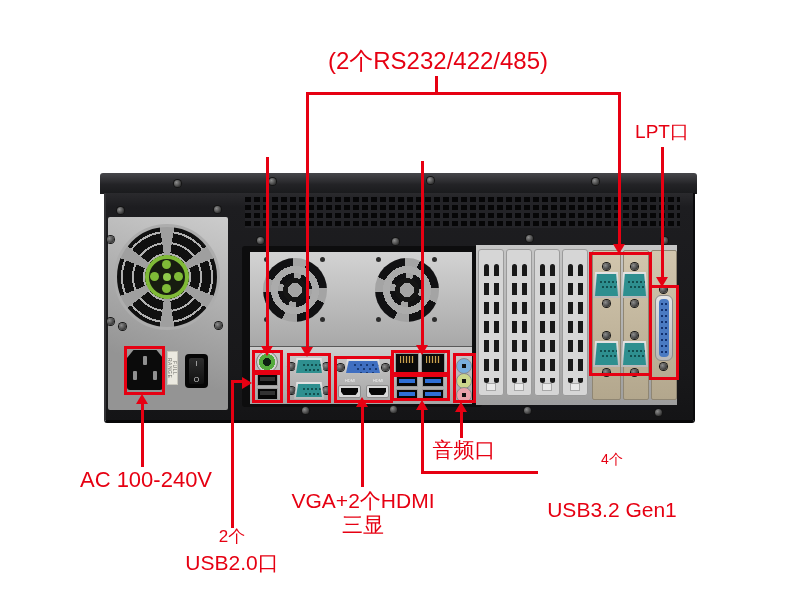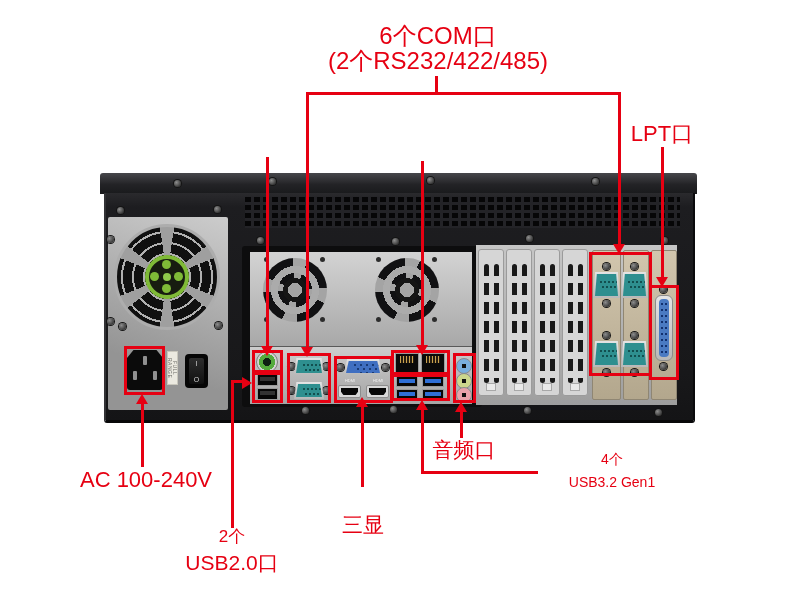--- a/index.html
+++ b/index.html
@@ -332,24 +332,24 @@
   <div class="arr u" style="left:356px;top:397px"></div>
   <div class="rline" style="left:361px;top:407px;width:3px;height:80px"></div>
 
   <div class="arr u" style="left:455px;top:402px"></div>
   <div class="rline" style="left:460px;top:412px;width:3px;height:26px"></div>
 
   <div class="arr u" style="left:416px;top:400px"></div>
   <div class="rline" style="left:421px;top:410px;width:3px;height:64px"></div>
   <div class="rline" style="left:421px;top:471px;width:117px;height:3px"></div>
 
-  <div class="rlabel" style="left:288px;top:23px;width:300px;font-size:24px">6个COM口</div>
   <div class="rlabel" style="left:288px;top:48px;width:300px;font-size:24px">(2个RS232/422/485)</div>
-  <div class="rlabel" style="left:607px;top:122px;width:110px;font-size:22px">LPT口</div>
+  <div class="rlabel" style="left:607px;top:122px;width:110px;font-size:19px">LPT口</div>
   <div class="rlabel" style="left:51px;top:468px;width:190px;font-size:22px">AC 100-240V</div>
   <div class="rlabel" style="left:167px;top:528px;width:130px;font-size:17px">2个</div>
   <div class="rlabel" style="left:167px;top:551px;width:130px;font-size:21px">USB2.0口</div>
+  <div class="rlabel" style="left:258px;top:489px;width:210px;font-size:21px">VGA+2个HDMI</div>
   <div class="rlabel" style="left:409px;top:438px;width:110px;font-size:21px">音频口</div>
   <div class="rlabel" style="left:258px;top:513px;width:210px;font-size:21px">三显</div>
   <div class="rlabel" style="left:537px;top:452px;width:150px;font-size:14px">4个</div>
-  <div class="rlabel" style="left:537px;top:475px;width:150px;font-size:14px">USB3.2 Gen1</div>
+  <div class="rlabel" style="left:537px;top:498px;width:150px;font-size:21px">USB3.2 Gen1</div>
 
 </div>
 
 </body></html>

